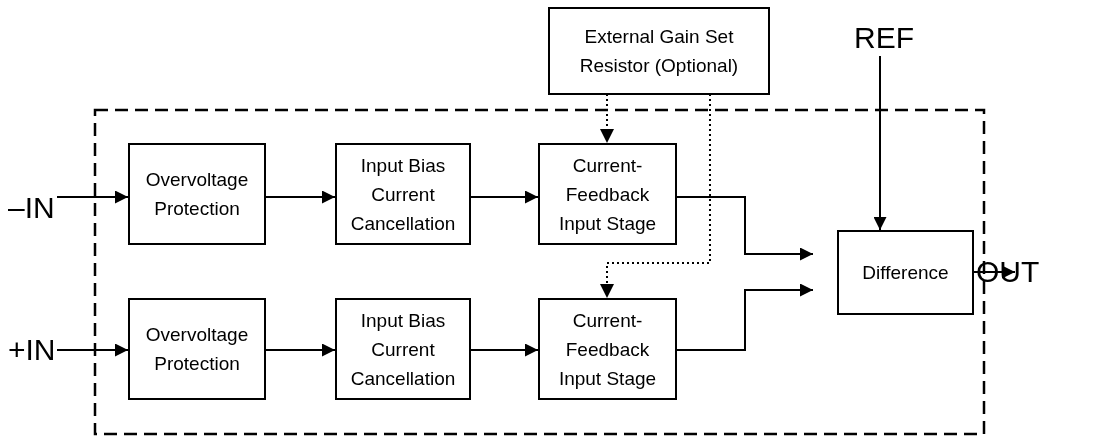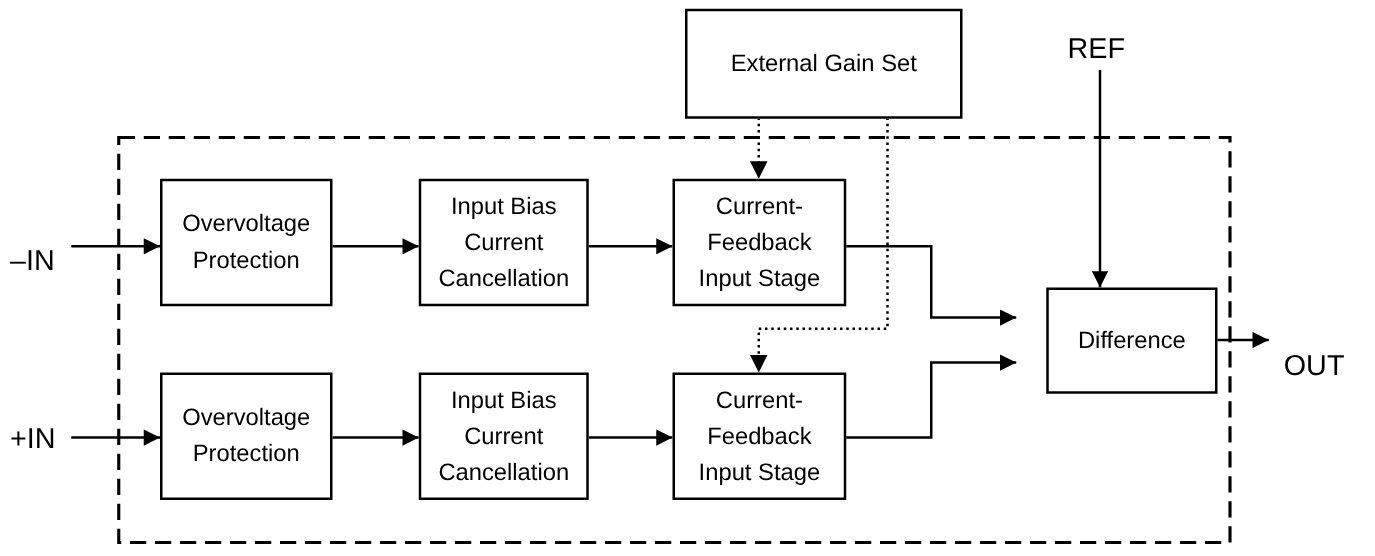--- a/index.html
+++ b/index.html
@@ -33,39 +33,39 @@
     align-items: center;
     justify-content: center;
     text-align: center;
     font-size: 19px;
     line-height: 29px;
     color: #000000;
   }
   .block span { display: block; white-space: nowrap; }
   .port-label {
     position: absolute;
-    font-size: 23px;
+    font-size: 30px;
     line-height: 28px;
     color: #000000;
     white-space: nowrap;
   }
   
   .b-external { left: 548px; top: 7px;   width: 222px; height: 88px; }
   .b-ovp1     { left: 128px; top: 143px; width: 138px; height: 102px; }
   .b-ibc1     { left: 335px; top: 143px; width: 136px; height: 102px; }
   .b-cfb1     { left: 538px; top: 143px; width: 139px; height: 102px; }
   .b-ovp2     { left: 128px; top: 298px; width: 138px; height: 102px; }
   .b-ibc2     { left: 335px; top: 298px; width: 136px; height: 102px; }
   .b-cfb2     { left: 538px; top: 298px; width: 139px; height: 102px; }
   .b-da       { left: 813px; top: 230px; width: 137px; height: 85px; margin-left: 24px; }
   
   .p-negin { left: 8px;    top: 182px; margin-top: 12px; }
   .p-posin { left: 8px;    top: 336px; }
   .p-ref   { left: 854px;  top: 24px; }
-  .p-out   { left: 1027px; top: 258px; margin-top: 20px; }
+  .p-out   { left: 976px; top: 258px; }
 </style>
 </head>
 <body>
 
 <div class="canvas">
 
   <svg class="wire-layer" viewBox="0 0 1100 445" xmlns="http://www.w3.org/2000/svg">
     <defs>
       <marker id="arrow" viewBox="0 0 10 10" refX="10" refY="5" markerWidth="7.5" markerHeight="6.5" orient="auto">
         <path d="M0,0 L10,5 L0,10 z" fill="#000000"></path>
@@ -88,20 +88,21 @@
     <path d="M607 89 V131" fill="none" stroke="#000000" stroke-width="2" stroke-dasharray="2 3"></path>
     <path d="M710 89 V263 H607 V286" fill="none" stroke="#000000" stroke-width="2" stroke-dasharray="2 3"></path>
     <polygon points="607,76 600,90 614,90" fill="#000000"></polygon>
     <polygon points="710,76 703,90 717,90" fill="#000000"></polygon>
     <polygon points="607,143 600,129 614,129" fill="#000000"></polygon>
     <polygon points="607,298 600,284 614,284" fill="#000000"></polygon>
   </svg>
 
   <div class="block b-external">
     <span>External Gain Set</span>
+    <span>Resistor (Optional)</span>
   </div>
 
   <div class="block b-ovp1">
     <span>Overvoltage</span>
     <span>Protection</span>
   </div>
 
   <div class="block b-ibc1">
     <span>Input Bias</span>
     <span>Current</span>

